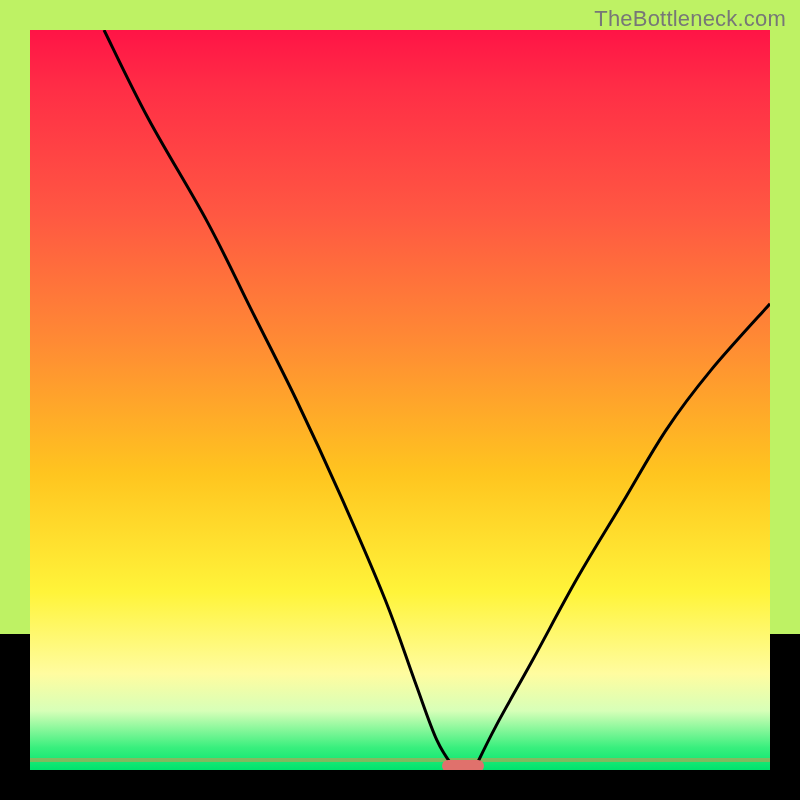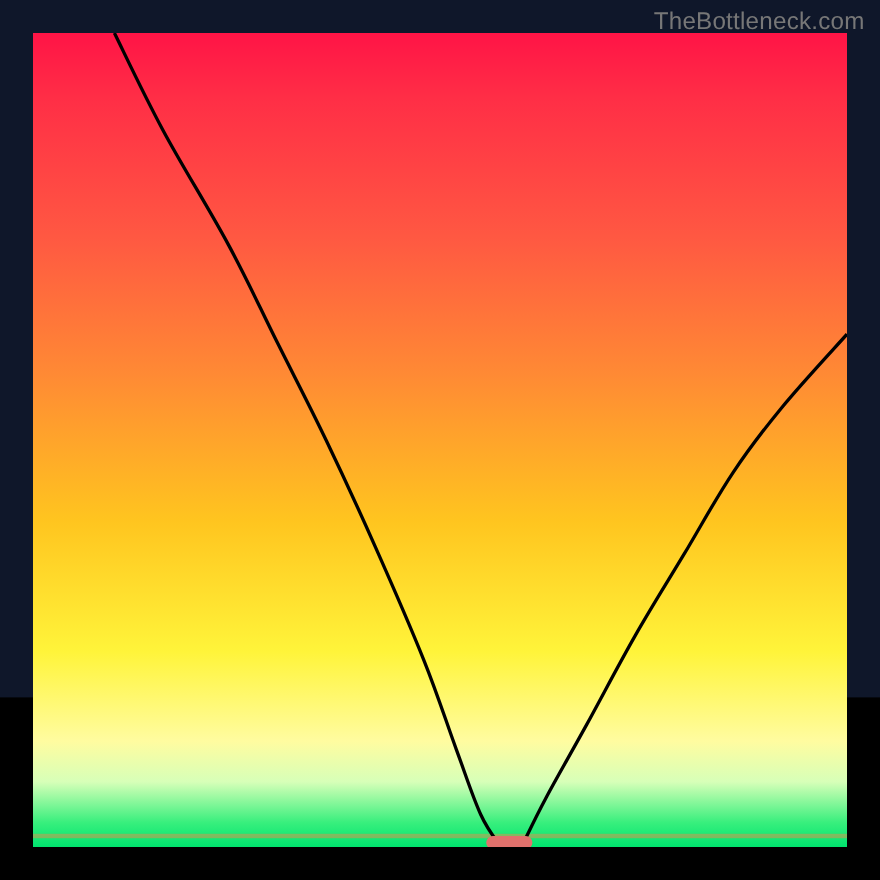--- a/index.html
+++ b/index.html
@@ -8,21 +8,21 @@
     width: 800px;
     height: 800px;
     background: #000;
     overflow: hidden;
     font-family: Arial, Helvetica, sans-serif;
   }
   .frame {
     position: relative;
     width: 800px;
     height: 634px;
-    background: #0f172a;
+    background: #bef264;
   }
   .watermark {
     position: absolute;
     top: 6px;
     right: 14px;
     color: #777;
     font-size: 22px;
     font-weight: 500;
     letter-spacing: 0.2px;
     z-index: 20;

